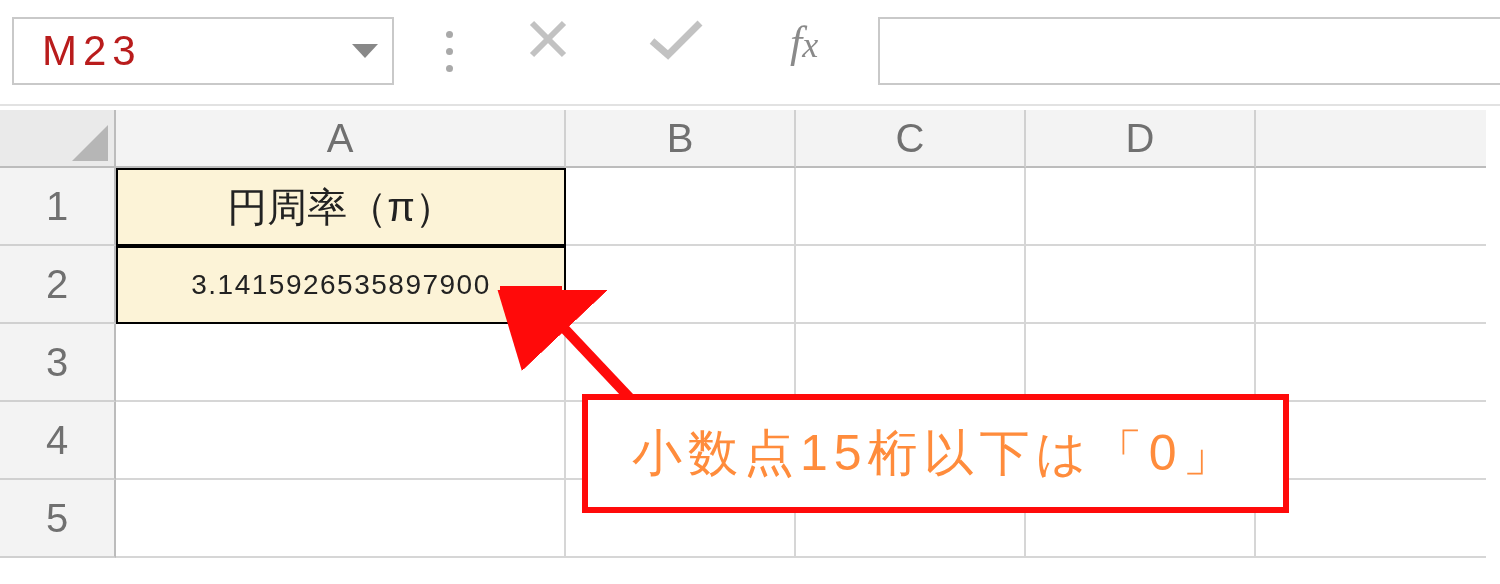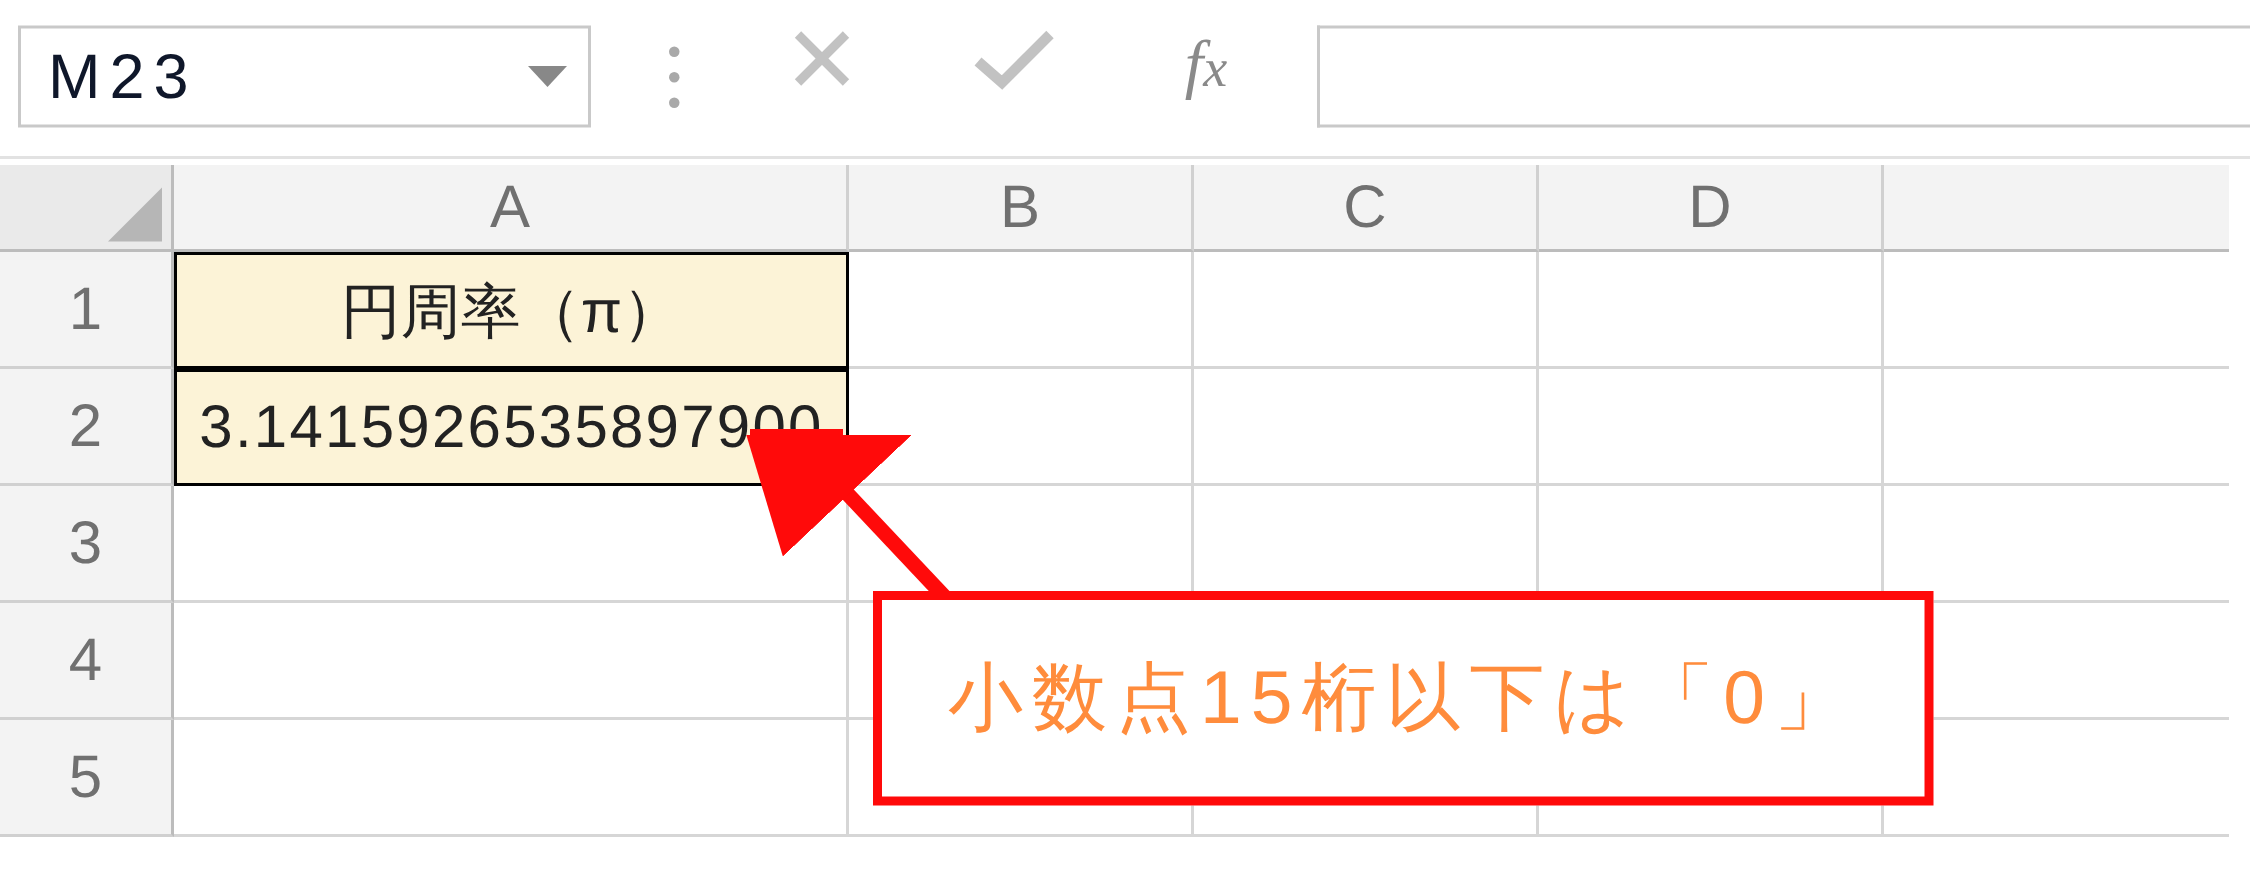--- a/index.html
+++ b/index.html
@@ -22,24 +22,24 @@
     align-items: center;
   }
   .namebox {
     margin-left: 12px;
     width: 382px;
     height: 68px;
     border: 2px solid #c9c9c9;
     display: flex;
     align-items: center;
     justify-content: space-between;
-    padding: 0 14px 0 18px;
+    padding: 0 14px 0 28px;
     font-size: 42px;
     letter-spacing: 6px;
-    color: #0f172a;
+    color: #b91c1c;
     background: #fff;
   }
   .namebox .dd {
     width: 0; height: 0;
     border-left: 13px solid transparent;
     border-right: 13px solid transparent;
     border-top: 14px solid #888;
   }
   .sep-dots {
     width: 70px;
@@ -144,29 +144,29 @@
     background: #fff;
   }
   .r { height: 78px; }
 
   .hilite {
     background: #fcf3d7 !important;
     color: #222;
     border: 2px solid #000 !important;
   }
   .hilite-top { border-bottom: 2px solid #000 !important; }
-  .pi-val { letter-spacing: 1.5px; font-size: 40px; }
+  .pi-val { letter-spacing: 1.5px; font-size: 28px; }
 
   
   .anno {
     position: absolute;
     left: 582px; top: 394px;
     border: 6px solid #ff0a0a;
     background: #fff;
-    padding: 32px 44px;
+    padding: 20px 44px;
     font-size: 50px;
     color: #ff8c3c;
     letter-spacing: 6px;
     z-index: 20;
   }
   .arrow-svg {
     position: absolute;
     left: 490px;
     top: 290px;
     z-index: 19;

